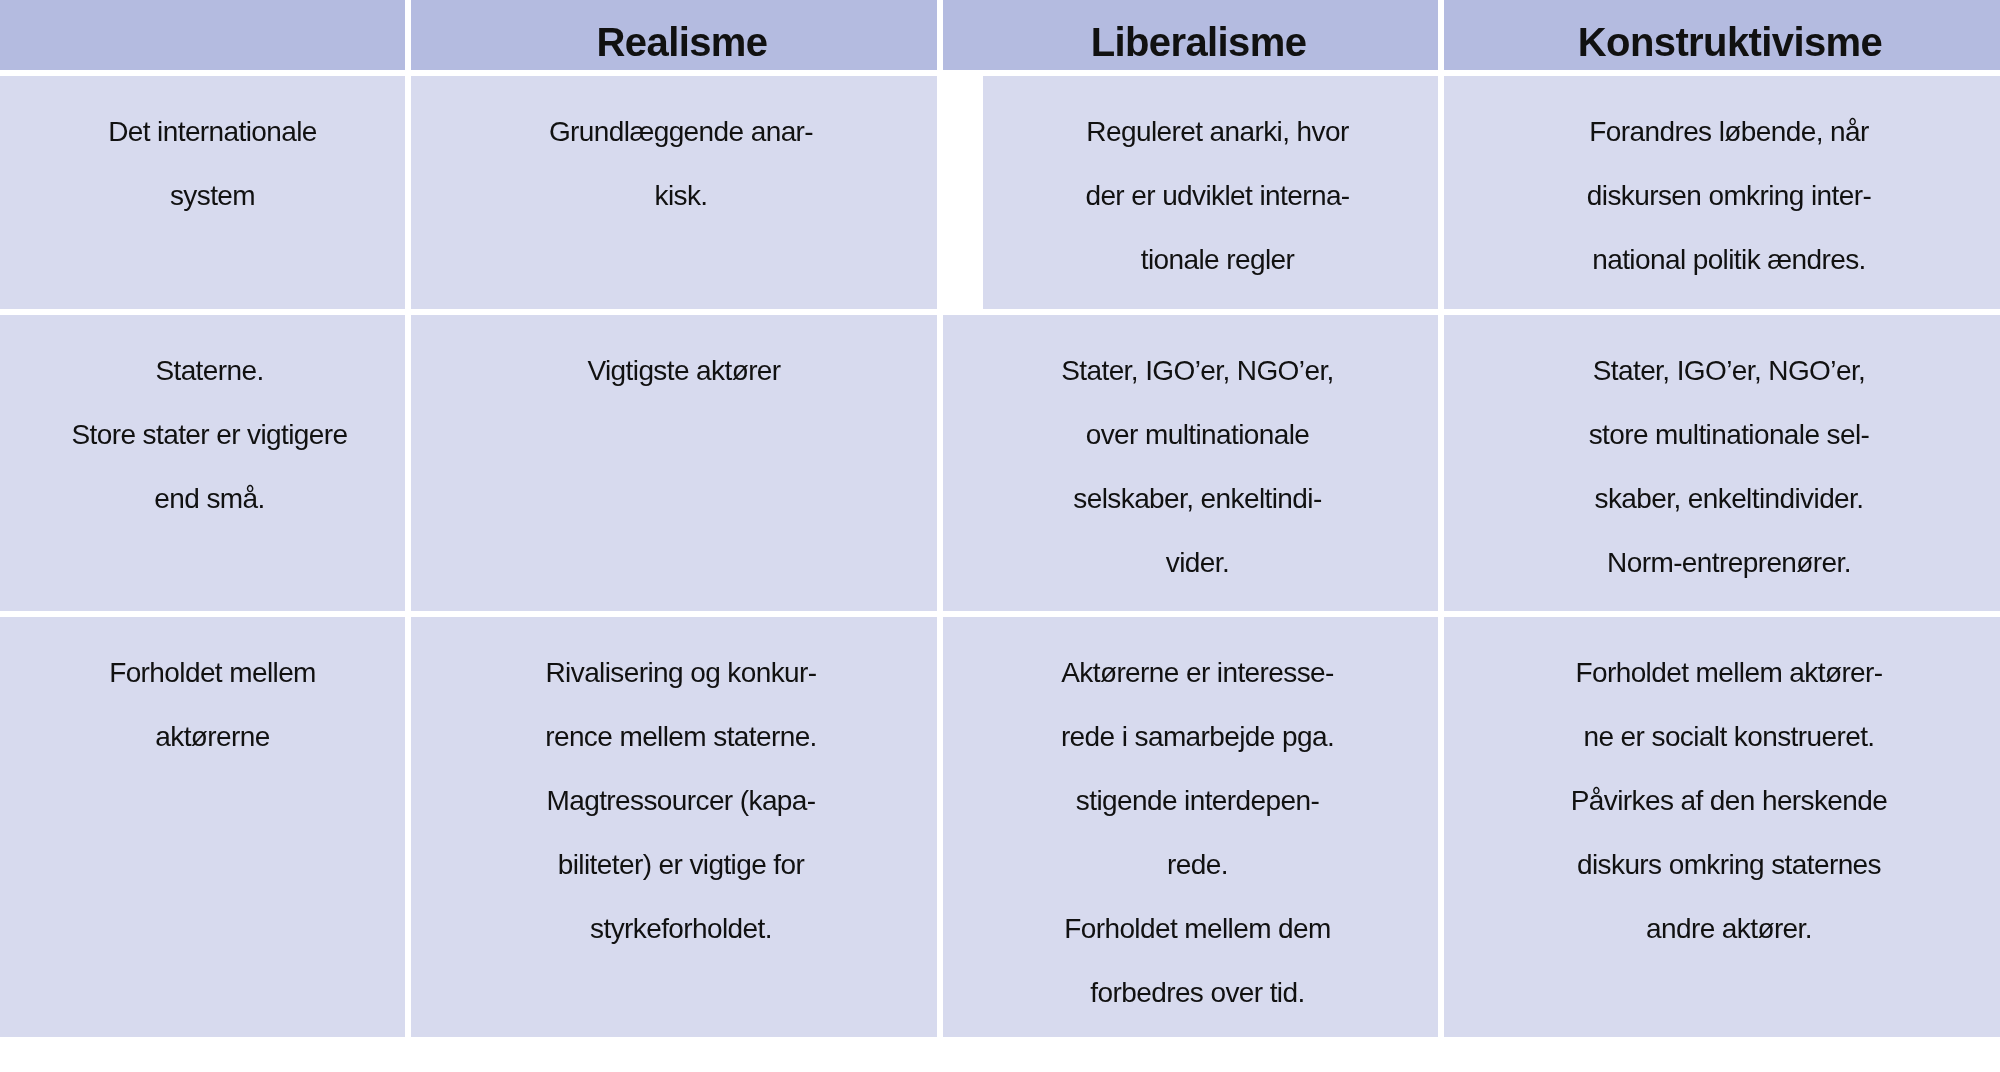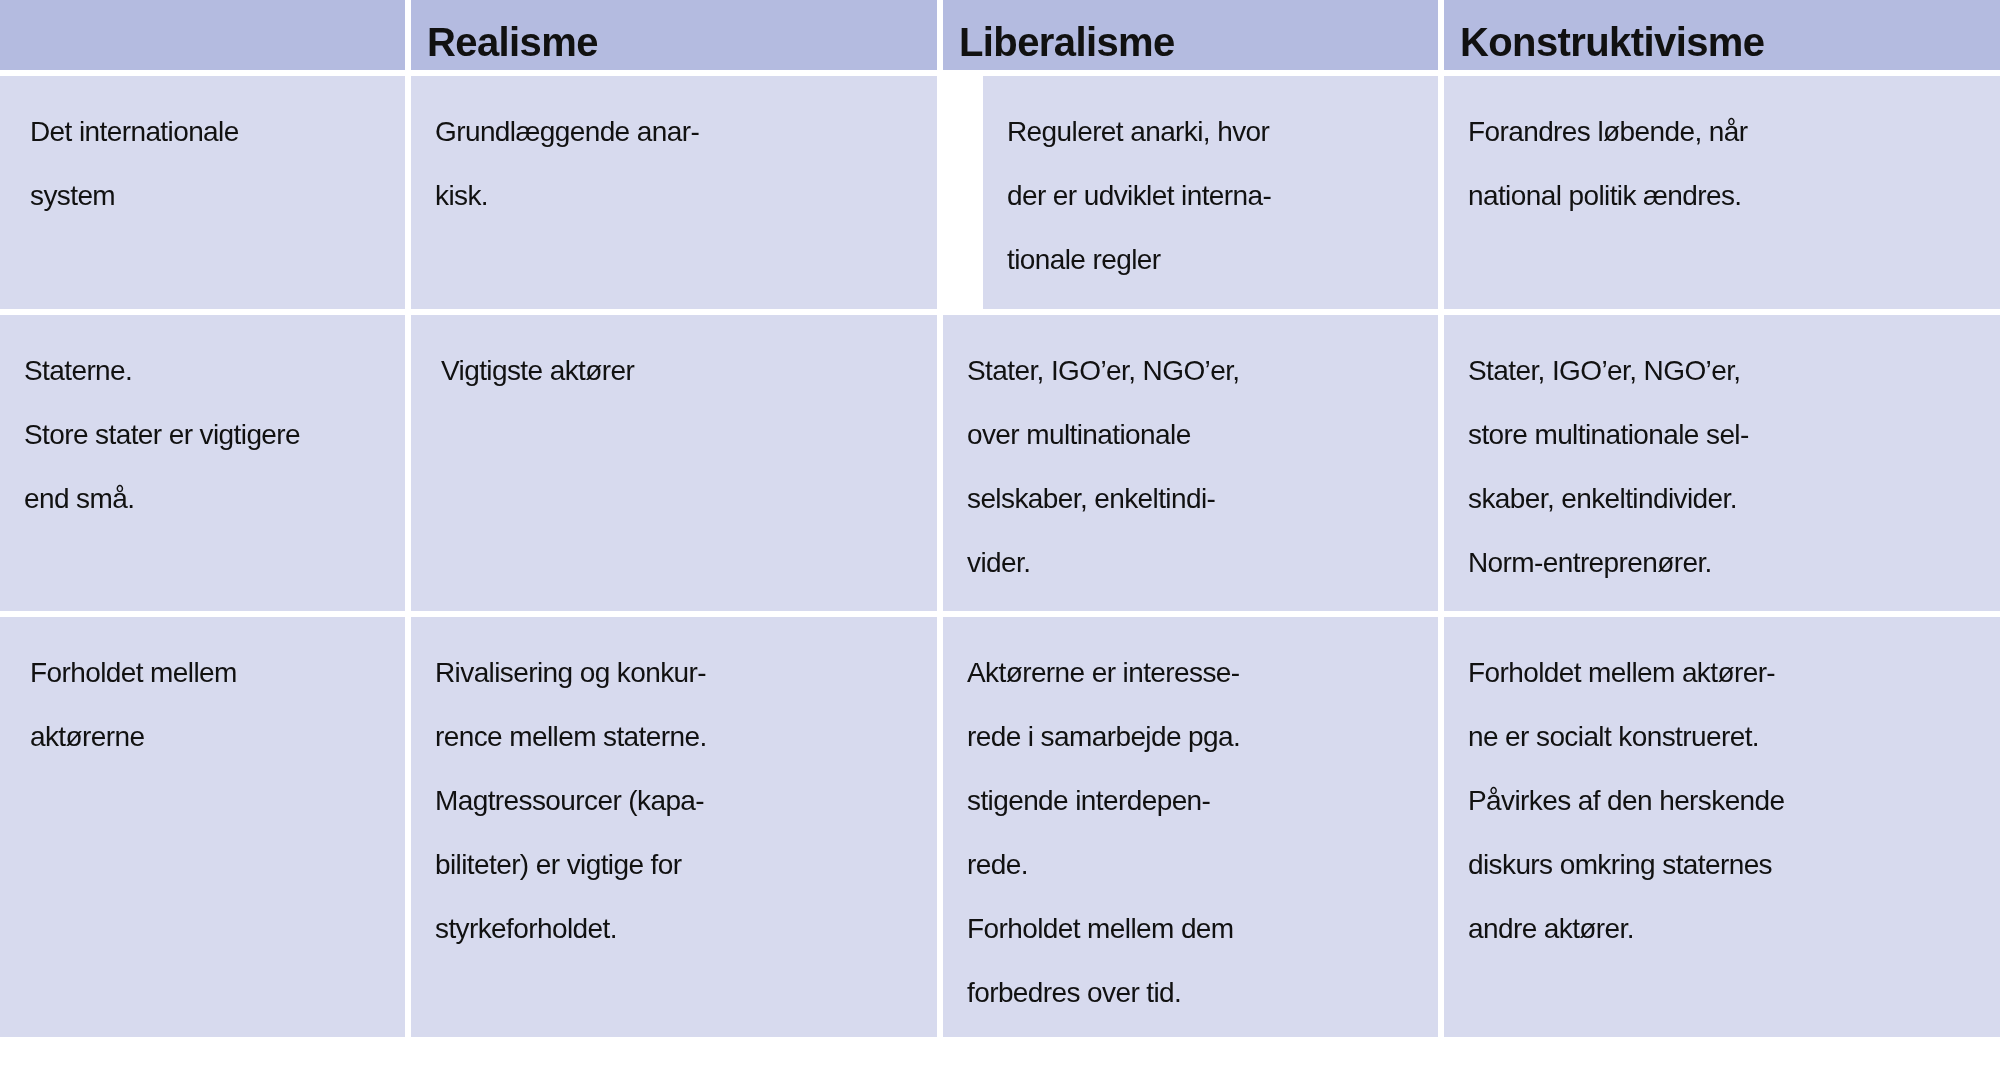--- a/index.html
+++ b/index.html
@@ -17,20 +17,21 @@
     .table {
       position: absolute;
       left: 0;
       top: 0;
       width: 1994px;
       display: grid;
       grid-template-columns: 405px 526px 495px 556px;
       column-gap: 6px;
       row-gap: 6px;
       background: #ffffff;
+      text-align: center;
     }
     .cell {
       background: #d7daee;
       box-sizing: border-box;
       font-size: 28px;
       line-height: 64px;
       letter-spacing: -0.6px;
     }
     .head {
       background: #b4bbe0;
@@ -64,20 +65,21 @@
     <span class="line">Grundlæggende anar-</span>
     <span class="line">kisk.</span>
   </div>
   <div class="cell row1" style="padding:24px 10px 0 24px;margin-left:40px;">
     <span class="line">Reguleret anarki, hvor</span>
     <span class="line">der er udviklet interna-</span>
     <span class="line">tionale regler</span>
   </div>
   <div class="cell row1" style="padding:24px 10px 0 24px;">
     <span class="line">Forandres løbende, når</span>
+    <span class="line">diskursen omkring inter-</span>
     <span class="line">national politik ændres.</span>
   </div>
 
   <div class="cell row2" style="padding:24px 10px 0 24px;">
     <span class="line">Staterne.</span>
     <span class="line">Store stater er vigtigere</span>
     <span class="line">end små.</span>
   </div>
   <div class="cell row2" style="padding:24px 10px 0 30px;">
     <span class="line">Vigtigste aktører</span>

